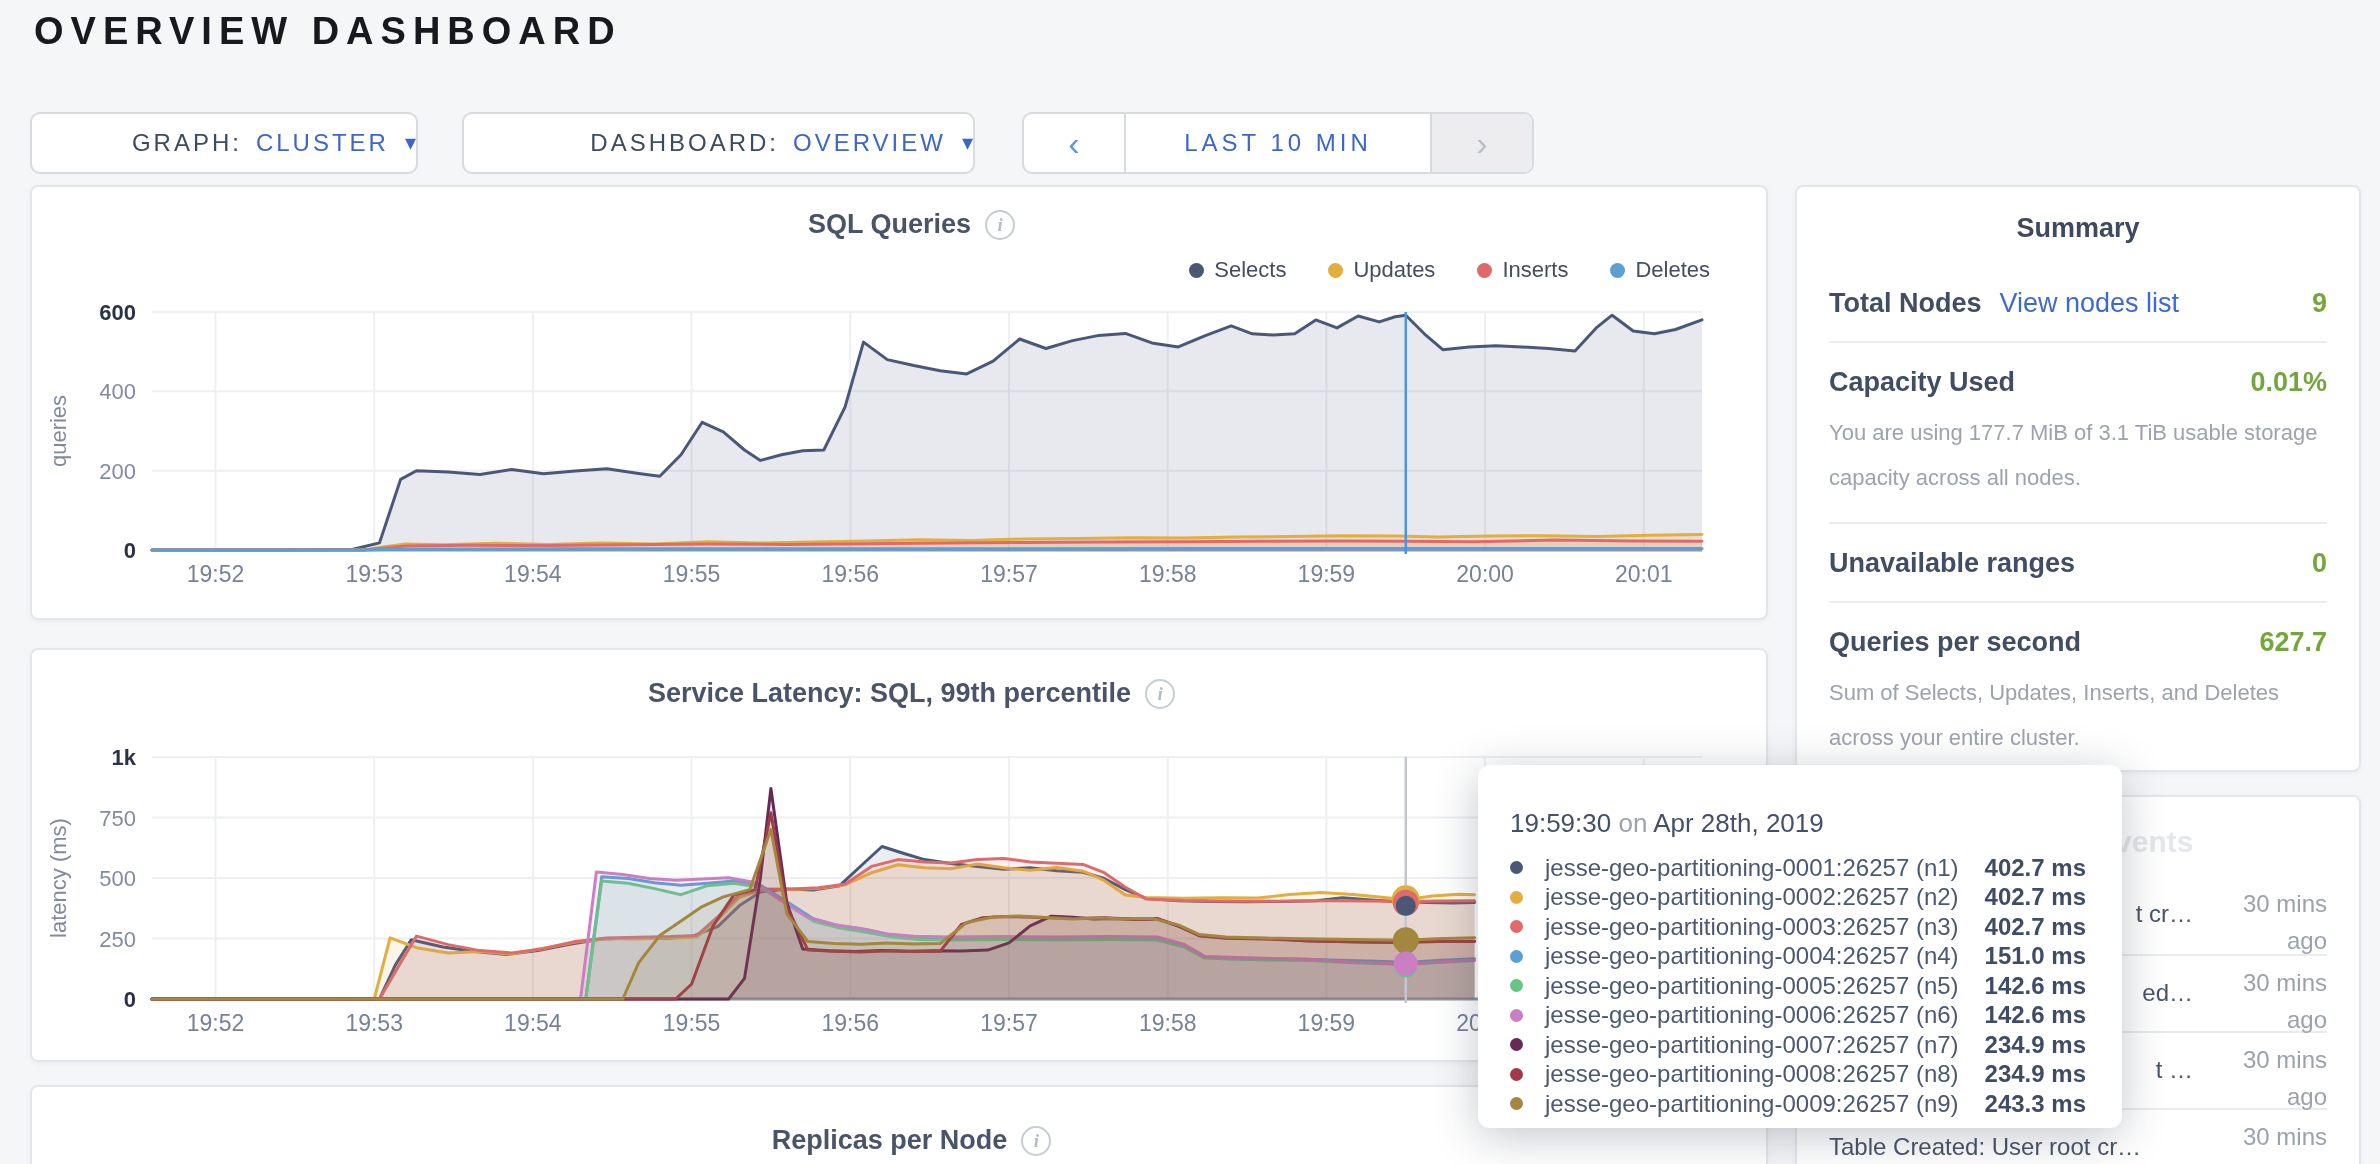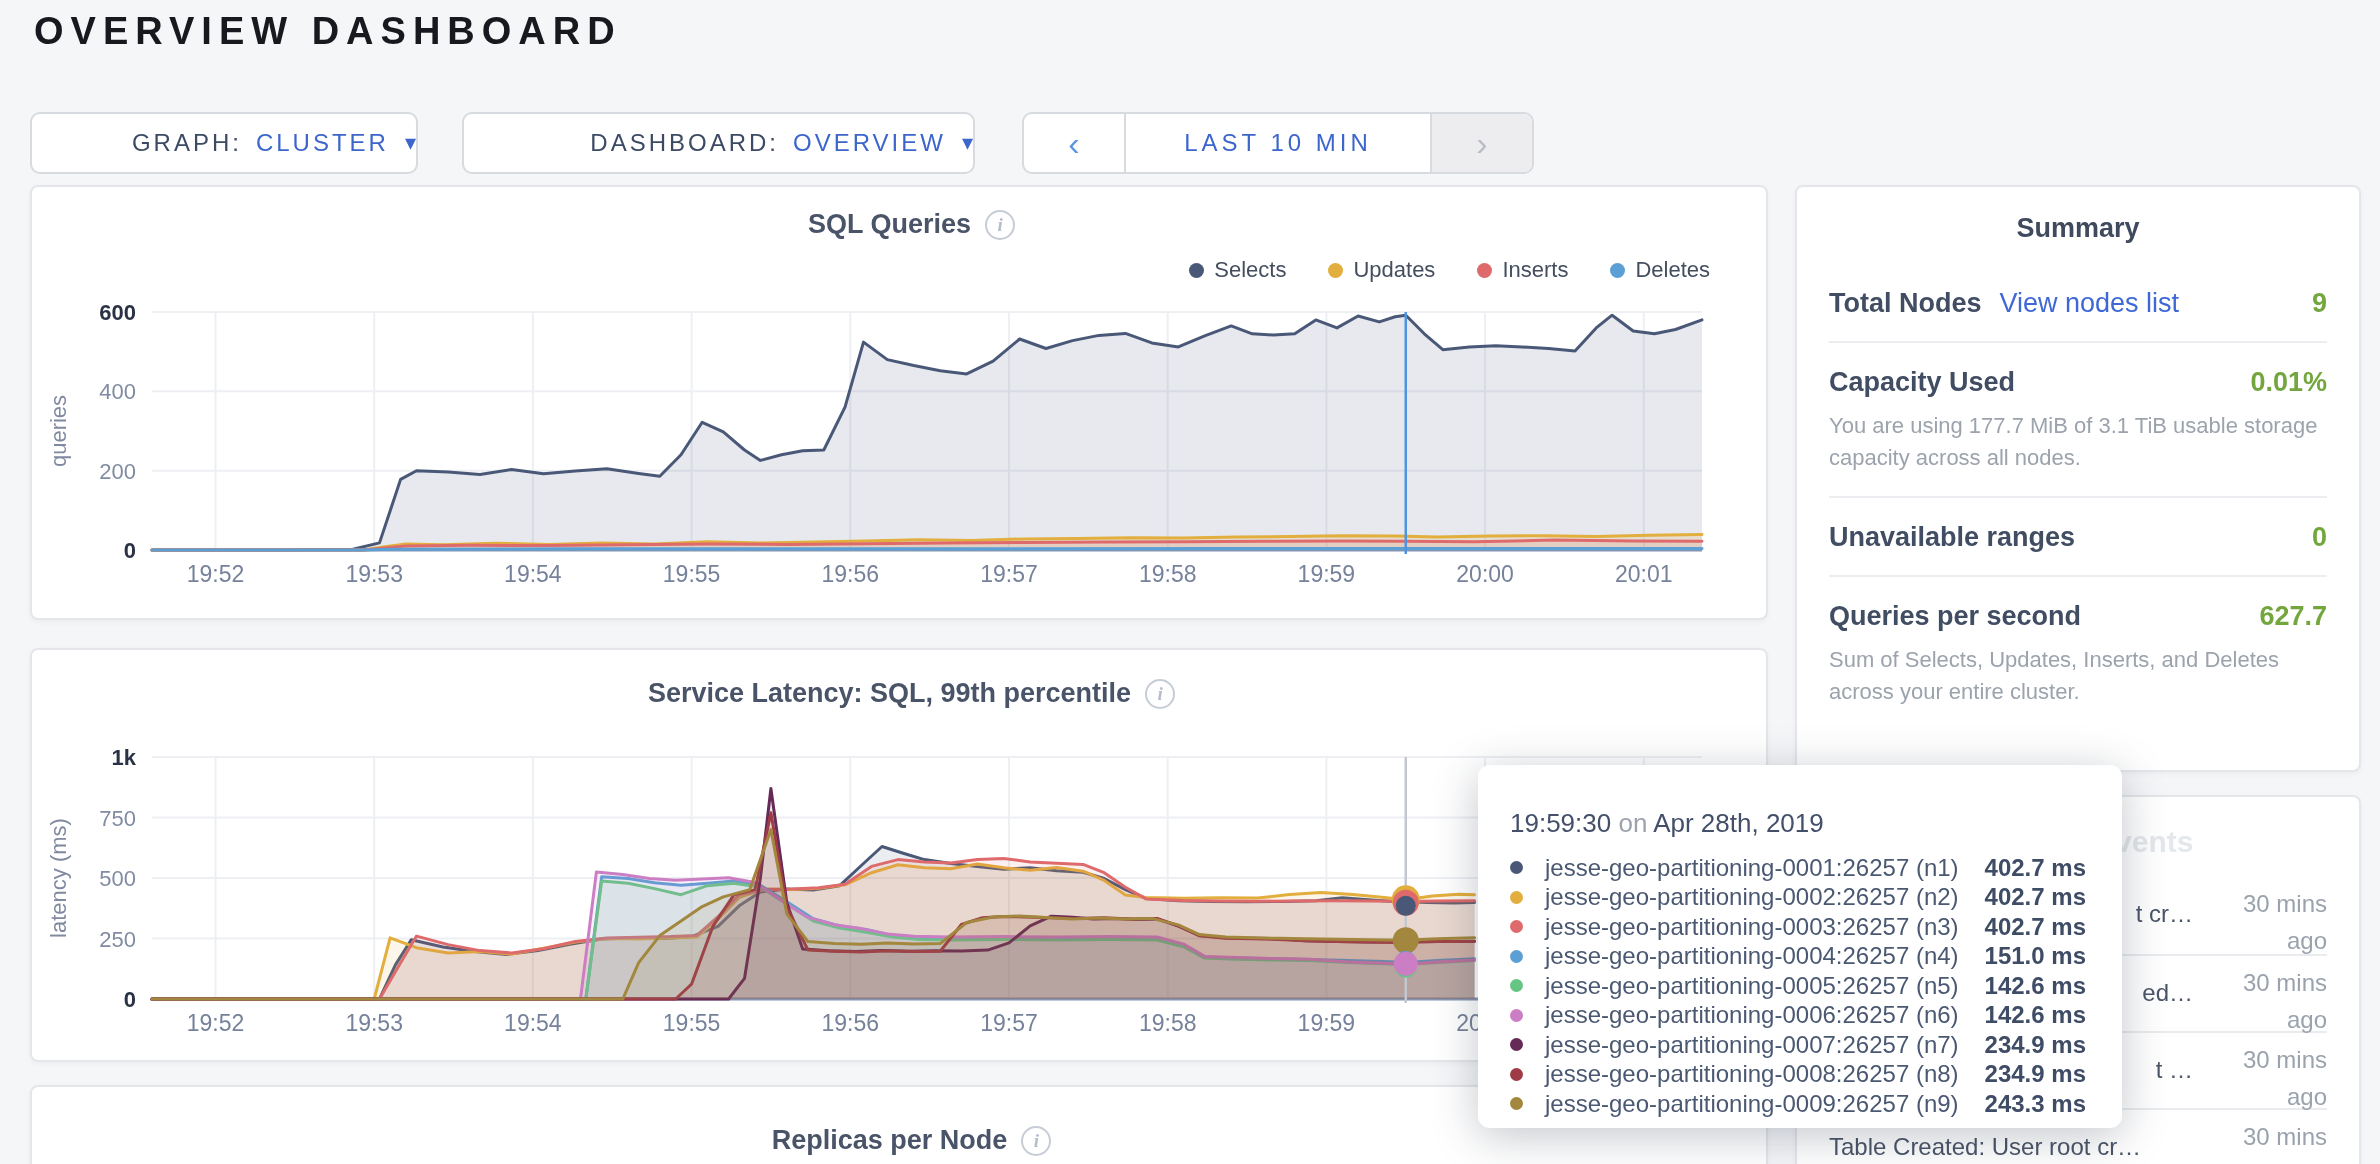--- a/index.html
+++ b/index.html
@@ -52,21 +52,21 @@
 
   
   .side-title { text-align:center; font-size:27px; font-weight:700; color:#404a5e; margin-top:26px; }
   #summary-rows { padding:20px 32px 0 32px; }
   .srow { padding:24px 0 22px 0; border-bottom:2px solid #ebedf0; }
   .srow:last-child { border-bottom:none; }
   .srow-top { display:flex; align-items:baseline; }
   .slabel { font-size:27px; font-weight:600; color:#414d63; }
   .slink { font-size:27px; color:#3e68d6; margin-left:18px; text-decoration:none; cursor:pointer; }
   .sval { margin-left:auto; font-size:27px; font-weight:700; color:#74a63e; }
-  .scaption { margin-top:12px; font-size:22px; line-height:32px; color:#9ca3ad; }
+  .scaption { margin-top:12px; font-size:22px; line-height:45px; color:#9ca3ad; }
 
   
   .events-title { position:absolute; left:298px; top:28px; font-size:30px; font-weight:700; color:#e4e7eb; }
   #events-rows { position:absolute; left:32px; right:32px; top:80px; }
   .erow { height:77px; display:flex; align-items:flex-start; border-top:2px solid #e9ebee; }
   .erow:first-child { border-top:none; }
   .etext { flex:1; font-size:24px; color:#4a5568; line-height:74px; white-space:nowrap;
     overflow:hidden; }
   .etext.frag { text-align:right; padding-right:16px; }
   .etime { width:118px; font-size:24px; color:#9aa2ad; text-align:right; line-height:37px;

